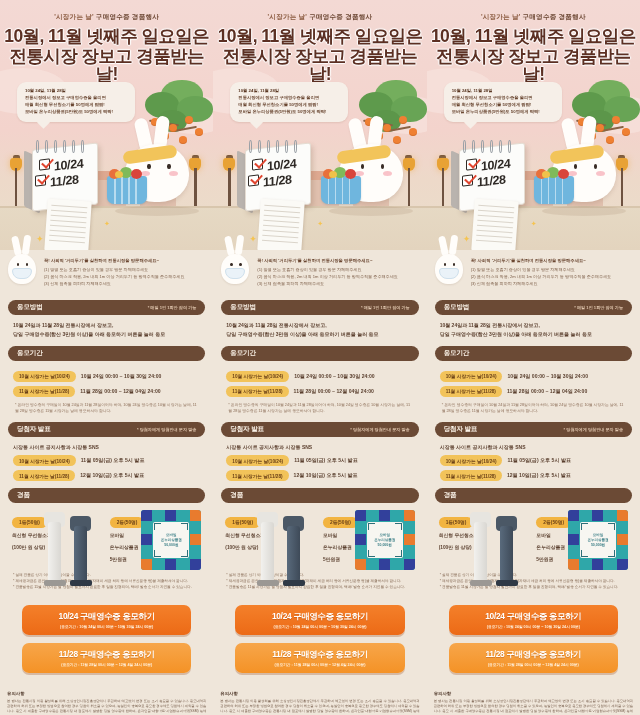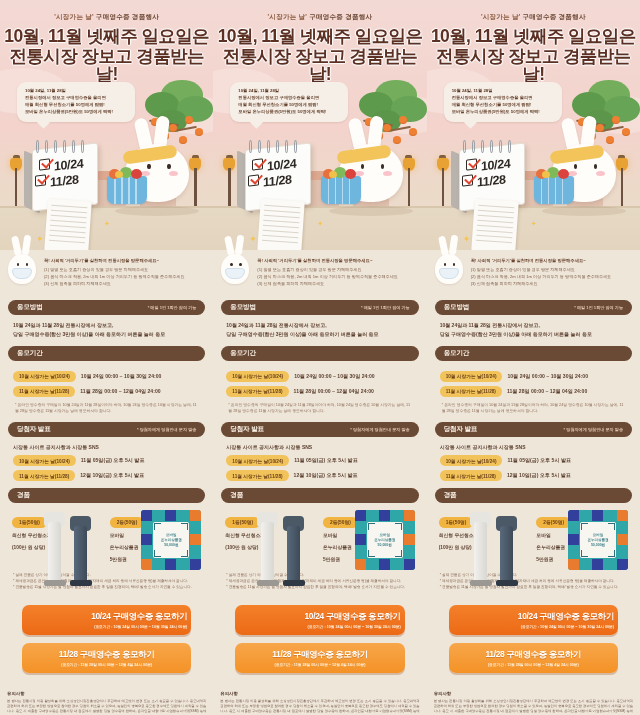--- a/index.html
+++ b/index.html
@@ -139,21 +139,21 @@
   .gcard .inner { position:absolute; left:12px; top:12px; right:12px; bottom:12px; background:#F7F6F1; border-radius:2px; display:flex; align-items:center; justify-content:center; }
   .gcard .itx { font-size:3.5px; color:#3A7E86; font-weight:900; text-align:center; line-height:1.5; }
   .gcard .cn { position:absolute; width:7px; height:7px; border:1px solid #2E6F79; }
 
   .fineprint { padding:8px 5px 0 5px; }
   .fineprint .f { font-size:3.6px; color:#7E604A; line-height:1.74; white-space:nowrap; }
 
   
   .ctas { padding:14px 22px 0 22px; }
   .cta { border-radius:7px; text-align:center; padding:6px 4px 6px 4px; margin-bottom:8px; box-shadow:0 2px 0 rgba(150,70,20,.28); }
-  .cta.one { background:linear-gradient(180deg,#F4802A,#EC6A16);text-align:right; }
+  .cta.one { background:linear-gradient(180deg,#F4802A,#EC6A16); }
   .cta.two { background:linear-gradient(180deg,#F7A64A,#F49226); }
   .cta .ct { font-size:8.4px; font-weight:900; color:#FFFFFF; letter-spacing:-.3px; text-shadow:0 1px 0 rgba(150,70,20,.35); }
   .cta .cs { font-size:3.7px; color:#FFF0DC; font-weight:700; margin-top:2px; }
 
   
   .footer { padding:10px 7px 6px 7px; }
   .footer .fh { font-size:4.4px; font-weight:900; color:#4F382A; margin-bottom:3px; }
   .footer .fp { font-size:3.3px; color:#6E5442; line-height:1.64; text-align:justify; }
 </style>
 </head>

